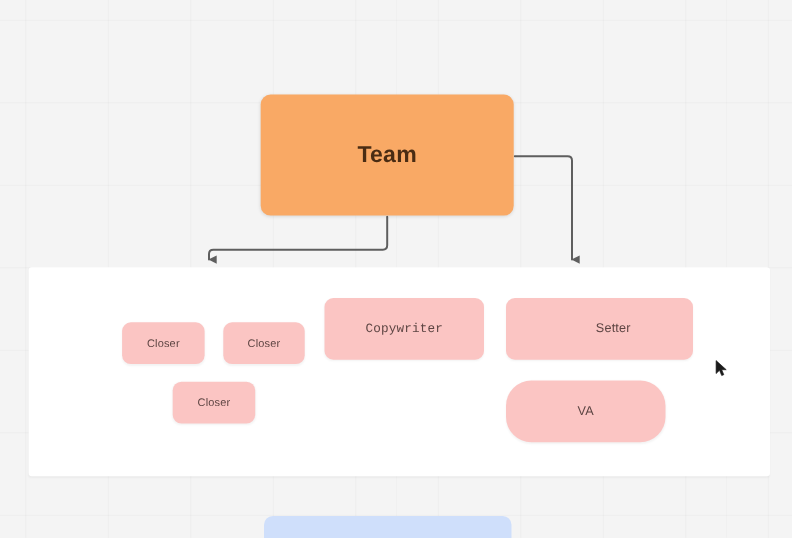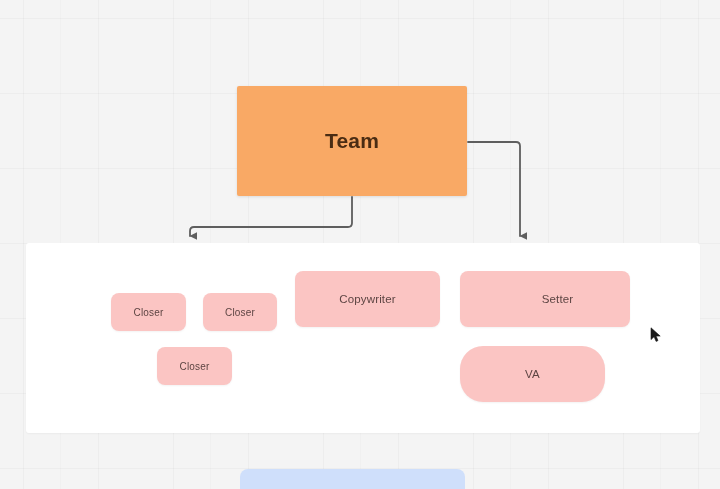--- a/index.html
+++ b/index.html
@@ -44,21 +44,21 @@
   }
 
   
   #team-node {
     position: absolute;
     left: 237px;
     top: 86px;
     width: 230px;
     height: 110px;
     background: #f9a965;
-    border-radius: 2px;
+    border-radius: 9px;
     display: flex;
     align-items: center;
     justify-content: center;
     box-shadow: 0 1px 3px rgba(0,0,0,0.10);
   }
   #team-node .node-label {
     font-size: 21px;
     font-weight: bold;
     color: #4a2c13;
     letter-spacing: 0.2px;
@@ -153,21 +153,21 @@
   <div id="group-panel"></div>
 
   <div class="role-node" style="left:111px; top:293px; width:75px; height:38px;">
     <span class="node-label">Closer</span>
   </div>
 
   <div class="role-node" style="left:203px; top:293px; width:74px; height:38px;">
     <span class="node-label">Closer</span>
   </div>
 
-  <div class="role-node wide" style="left:295px; top:271px; width:145px; height:56px;">
+  <div class="role-node wide" style="left:295px; top:271px; width:145px; height:56px;font-family:Liberation Mono, monospace;">
     <span class="node-label">Copywriter</span>
   </div>
 
   <div class="role-node wide" style="left:460px; top:271px; width:145px; height:56px;padding-left:25px;">
     <span class="node-label">Setter</span>
   </div>
 
   <div class="role-node" style="left:157px; top:347px; width:75px; height:38px;">
     <span class="node-label">Closer</span>
   </div>

